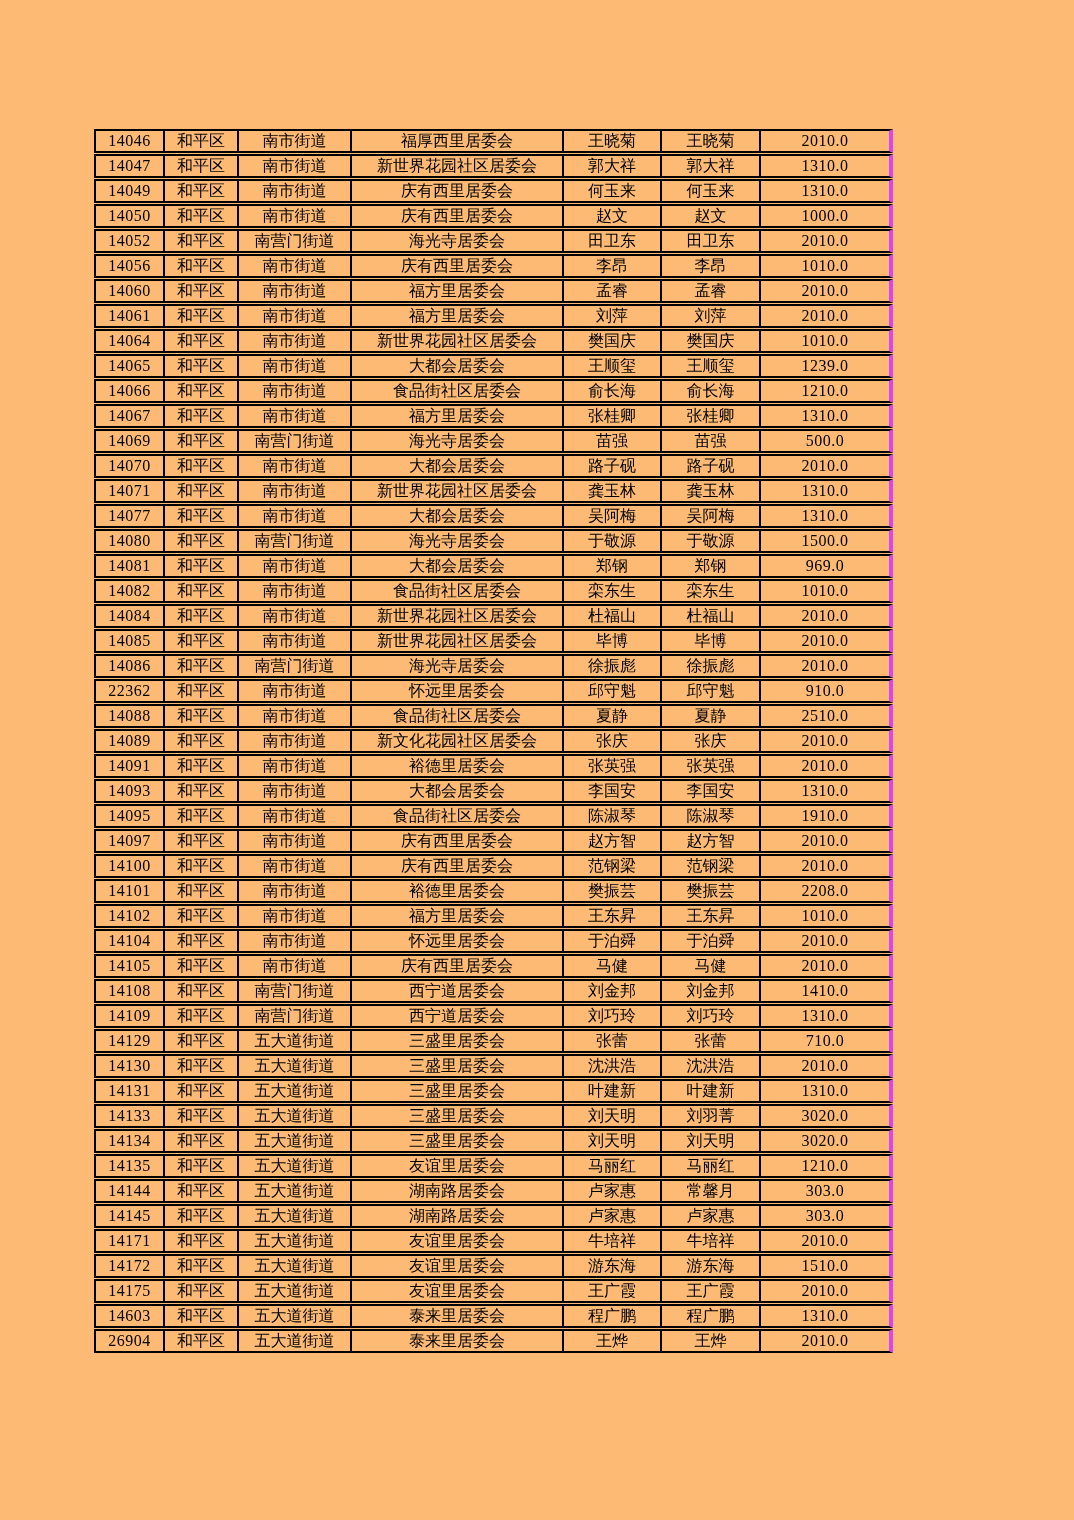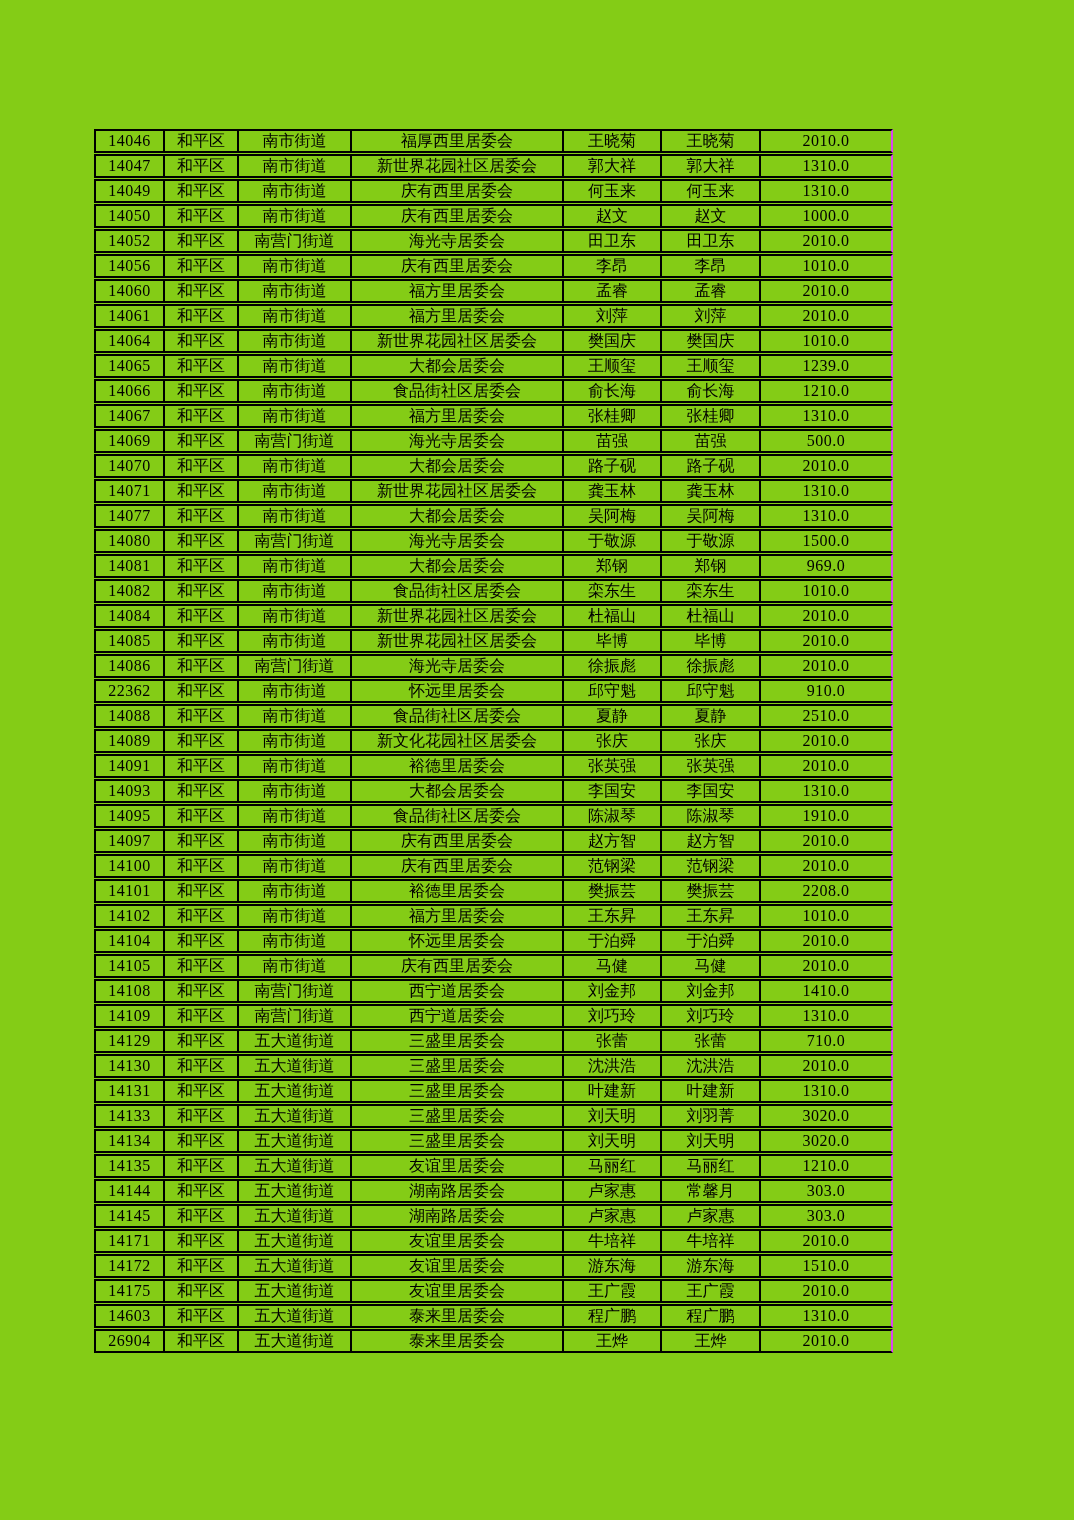--- a/index.html
+++ b/index.html
@@ -8,21 +8,21 @@
     background: #ffffff;
     width: 1074px;
     height: 1520px;
     font-family: "Liberation Serif", "DejaVu Serif", serif;
     color: #000000;
   }
   .page {
     position: relative;
     width: 1074px;
     height: 1520px;
-    background: #84cc16;
+    background: #fdba74;
     overflow: hidden;
   }
   table.records {
     position: absolute;
     left: 94px;
     top: 128px;
     border-collapse: separate;
     border-spacing: 0 1px;
     table-layout: fixed;
     width: 799px;
@@ -35,21 +35,21 @@
     vertical-align: middle;
     font-size: 16px;
     line-height: 20px;
     height: 20px;
     padding: 0 2px;
     white-space: nowrap;
     overflow: hidden;
     font-family: "Liberation Serif", "DejaVu Serif", serif;
   }
   table.records td:last-child {
-    border-right: 2px solid #d946ef;
+    border-right: 4px solid #d946ef;
   }
   table.records td.num {
     letter-spacing: 0.5px;
   }
 </style>
 </head>
 <body>
 
 <div class="page">
   <table class="records">

